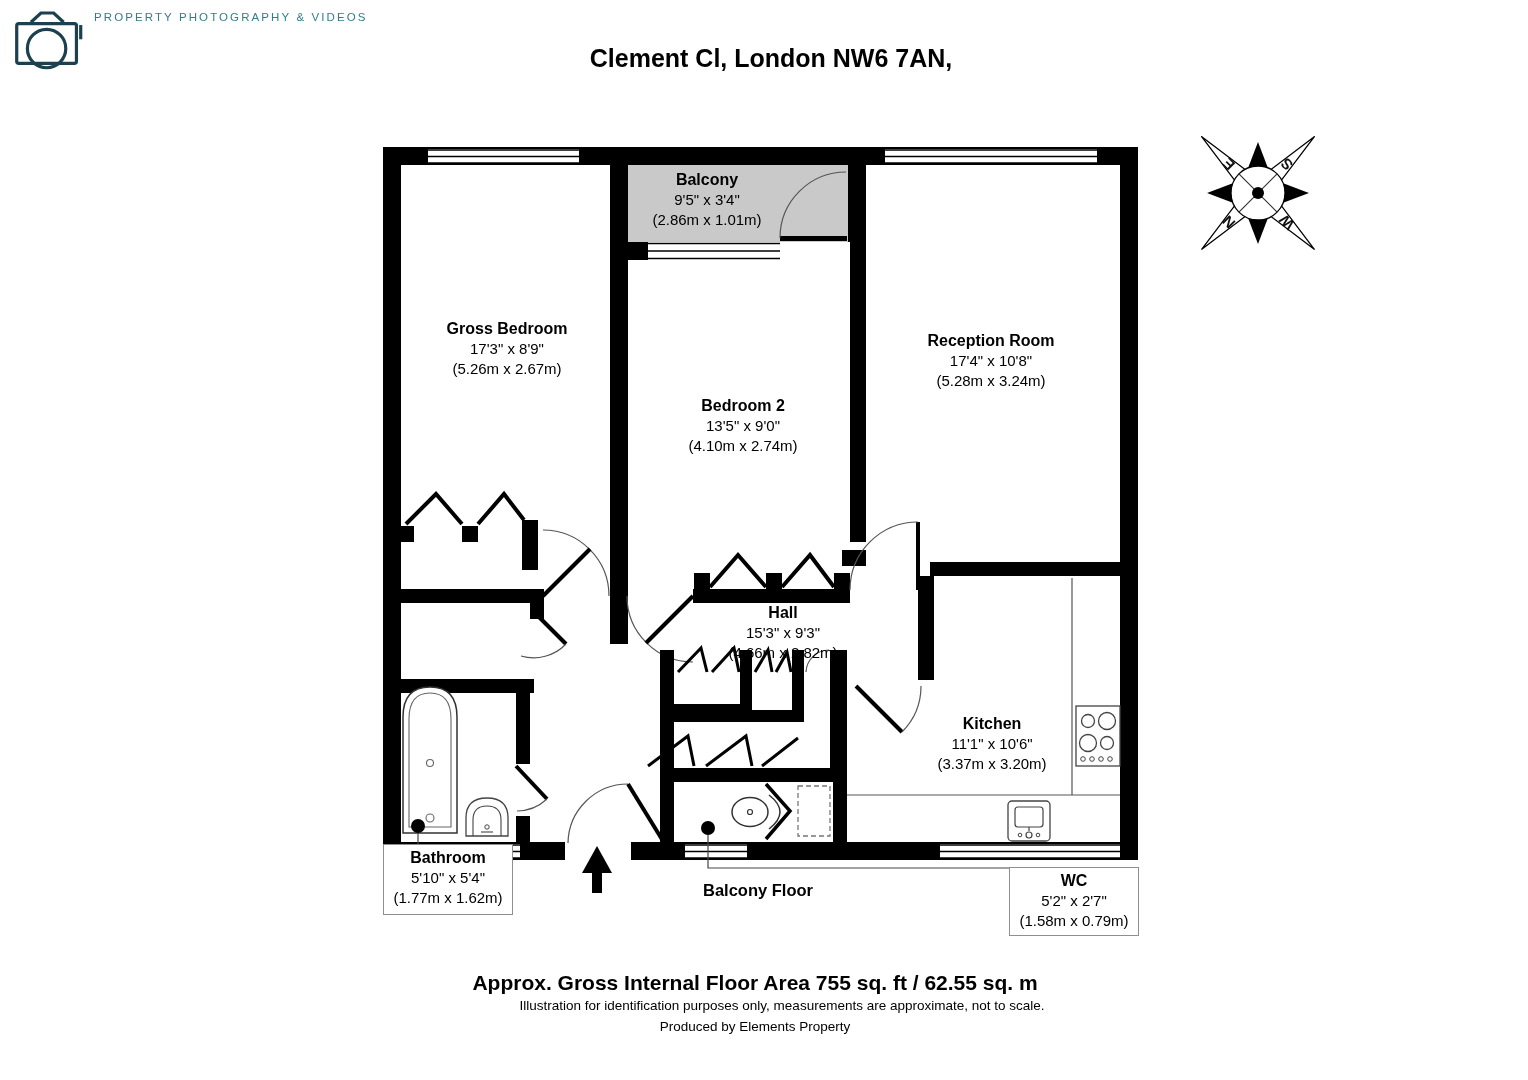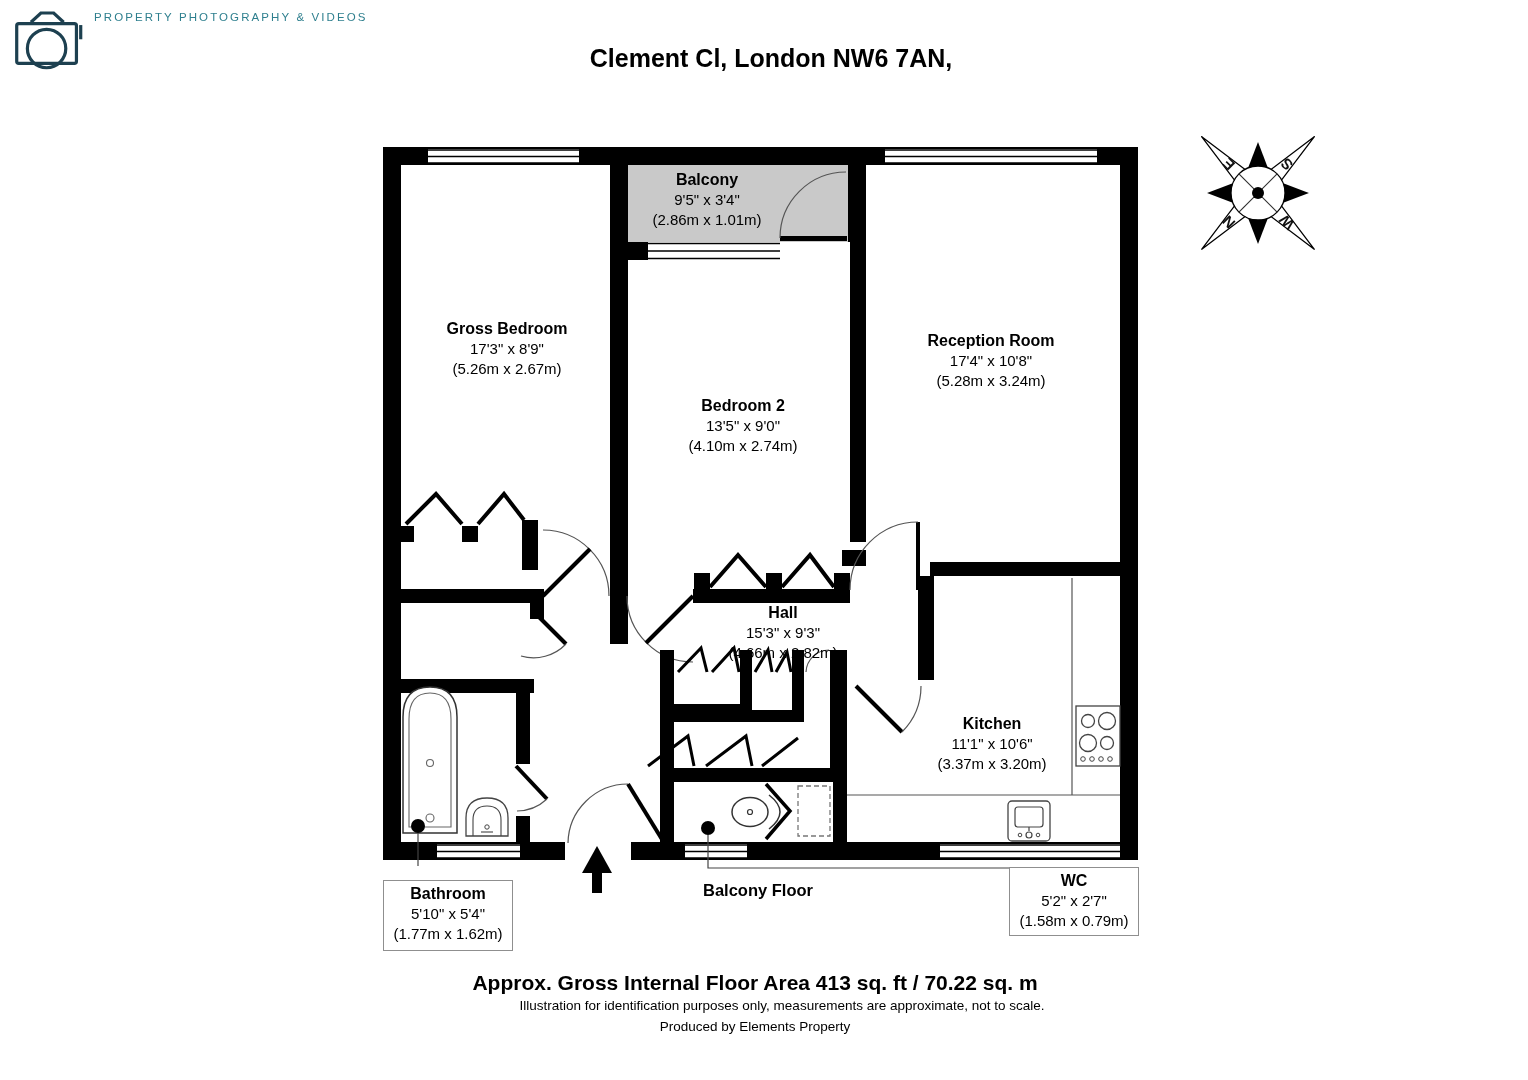--- a/index.html
+++ b/index.html
@@ -273,29 +273,29 @@
   <div>15'3" x 9'3"</div>
   <div>(4.66m x 2.82m)</div>
 </div>
 
 <div class="room-label" style="left:992px;top:714px;">
   <div class="rname">Kitchen</div>
   <div>11'1" x 10'6"</div>
   <div>(3.37m x 3.20m)</div>
 </div>
 
-<div class="label-box" style="left:383px;top:880px;width:128px;height:66px;">
+<div class="label-box" style="left:383px;top:844px;width:128px;height:66px;">
   <div class="rname">Bathroom</div>
   <div>5'10" x 5'4"</div>
   <div>(1.77m x 1.62m)</div>
 </div>
 
 <div class="label-box" style="left:1009px;top:867px;width:128px;height:64px;">
   <div class="rname">WC</div>
   <div>5'2" x 2'7"</div>
   <div>(1.58m x 0.79m)</div>
 </div>
 
 <div class="floor-label">Balcony Floor</div>
 
-<div class="footer-area">Approx. Gross Internal Floor Area 413 sq. ft / 70.22 sq. m</div>
+<div class="footer-area">Approx. Gross Internal Floor Area 755 sq. ft / 62.55 sq. m</div>
 <div class="footer-note">Illustration for identification purposes only, measurements are approximate, not to scale.</div>
 <div class="footer-prod">Produced by Elements Property</div>
 
 </body></html>

